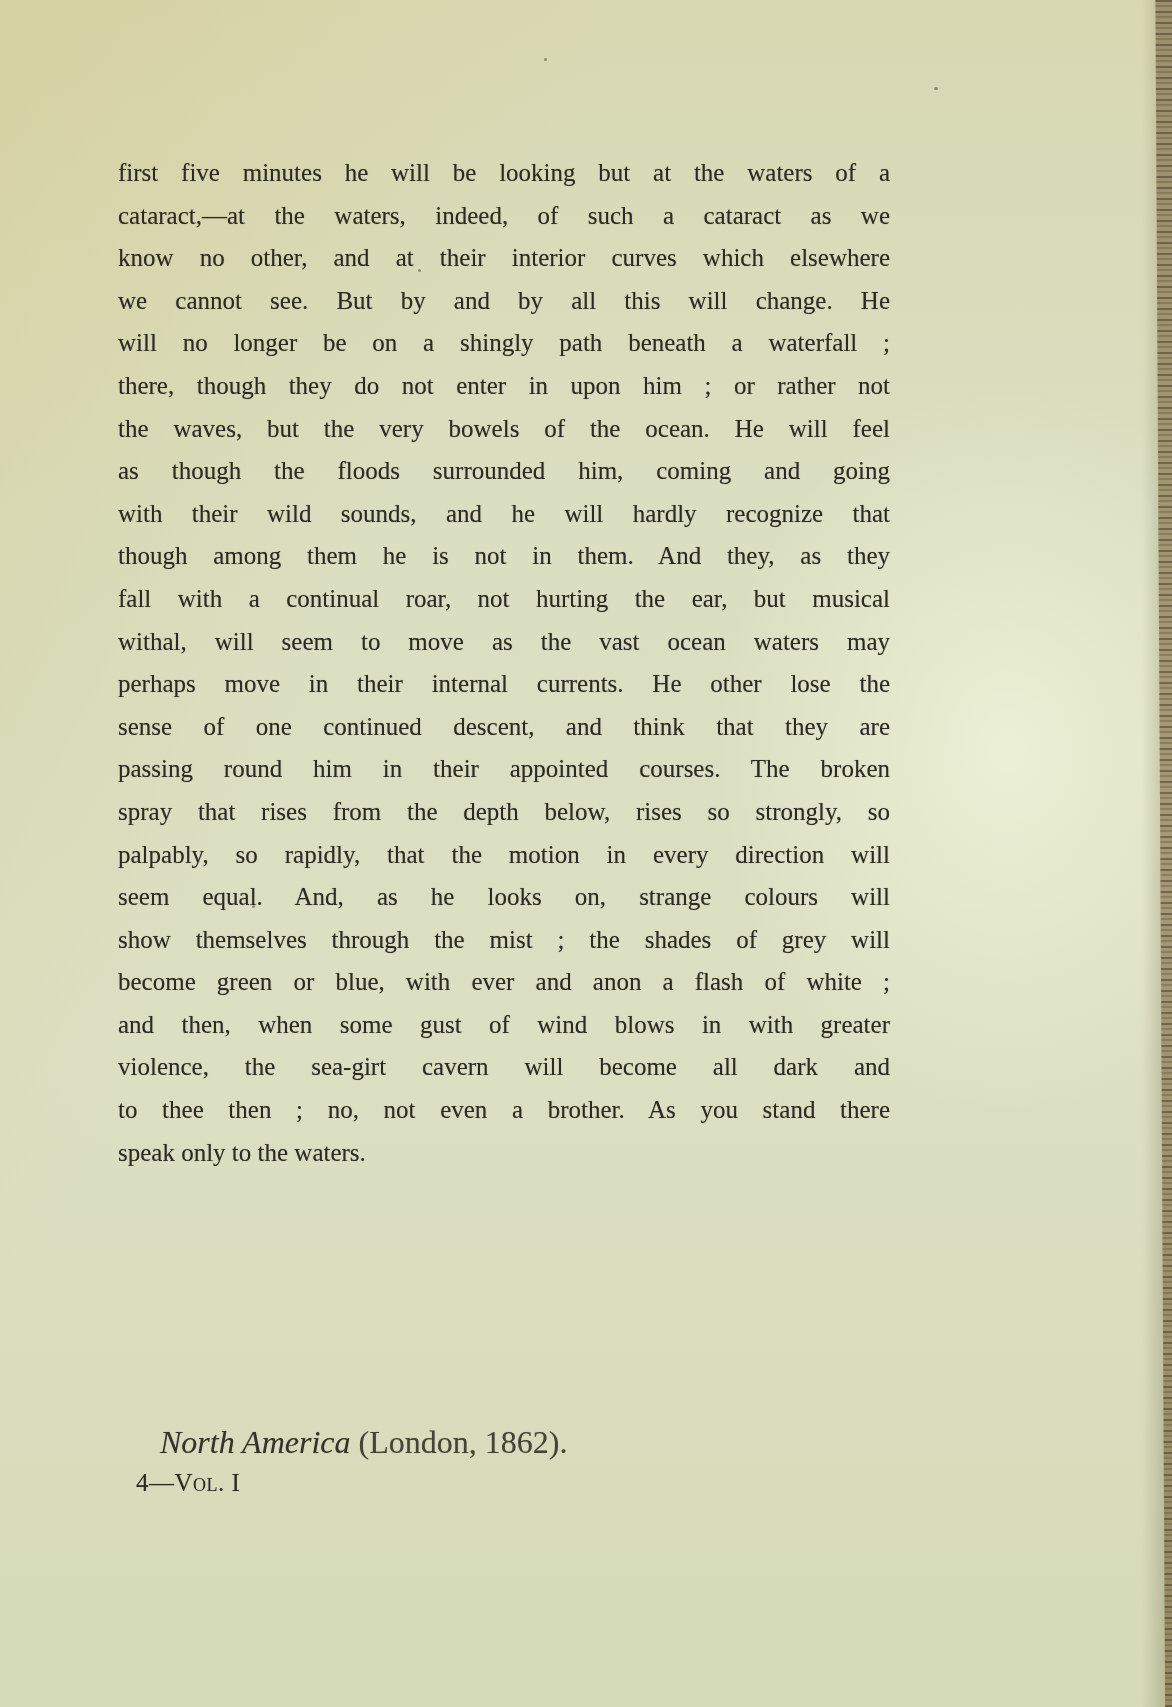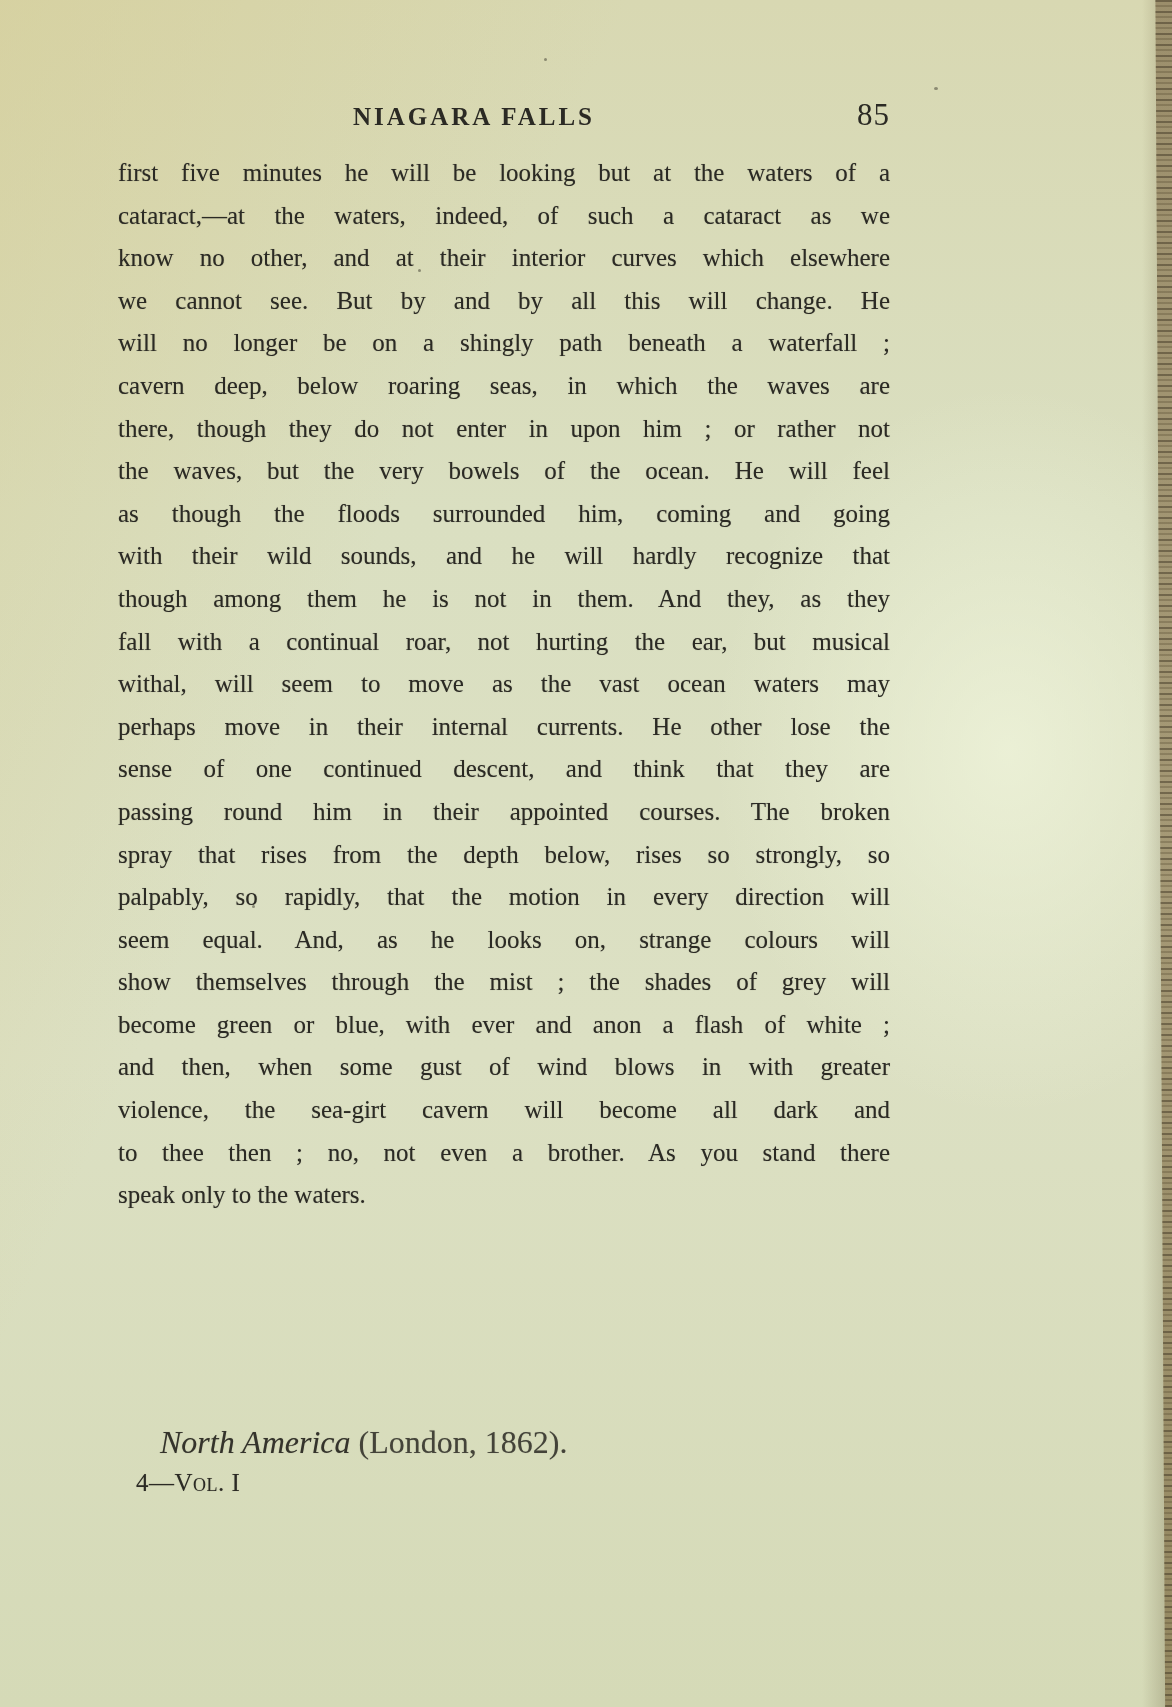--- a/index.html
+++ b/index.html
@@ -115,32 +115,27 @@
   .speck.s4 { left: 252px; top: 905px; width: 3px; height: 3px; }
 </style>
 </head>
 <body>
 
 <div id="screenshot">
 
   <div class="edge-shadow"></div>
   <div class="edge-strip"></div>
 
-  <div class="running-header">
-    <span class="header-title">NIAGARA FALLS</span>
-    <span class="page-number">85</span>
-  </div>
 
   <div class="textblock">
     <div class="line">first five minutes he will be looking but at the waters of a</div>
     <div class="line">cataract,—at the waters, indeed, of such a cataract as we</div>
     <div class="line">know no other, and at their interior curves which elsewhere</div>
     <div class="line">we cannot see. But by and by all this will change. He</div>
     <div class="line">will no longer be on a shingly path beneath a waterfall ;</div>
-    <div class="line">cavern deep, below roaring seas, in which the waves are</div>
     <div class="line">there, though they do not enter in upon him ; or rather not</div>
     <div class="line">the waves, but the very bowels of the ocean. He will feel</div>
     <div class="line">as though the floods surrounded him, coming and going</div>
     <div class="line">with their wild sounds, and he will hardly recognize that</div>
     <div class="line">though among them he is not in them. And they, as they</div>
     <div class="line">fall with a continual roar, not hurting the ear, but musical</div>
     <div class="line">withal, will seem to move as the vast ocean waters may</div>
     <div class="line">perhaps move in their internal currents. He other lose the</div>
     <div class="line">sense of one continued descent, and think that they are</div>
     <div class="line">passing round him in their appointed courses. The broken</div>

